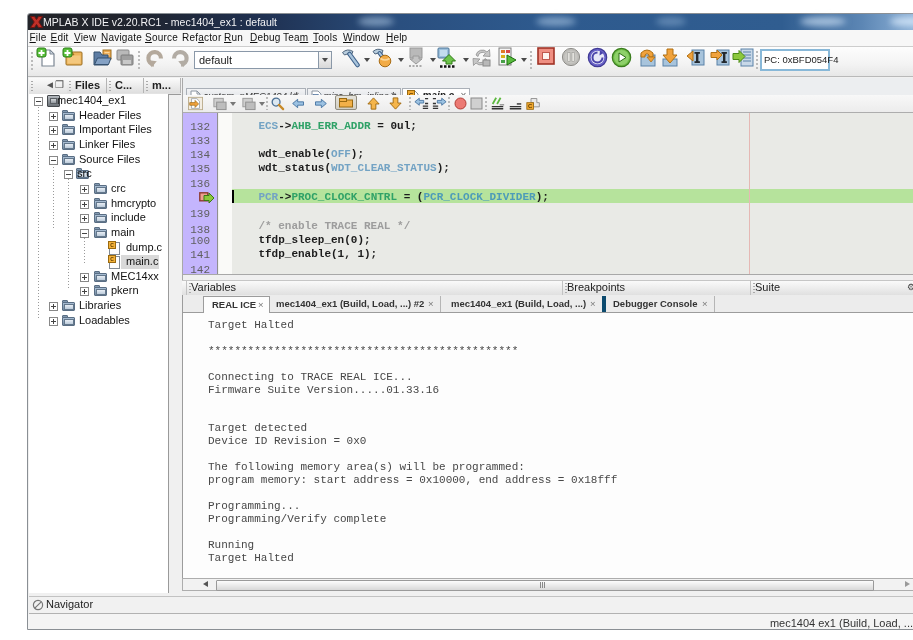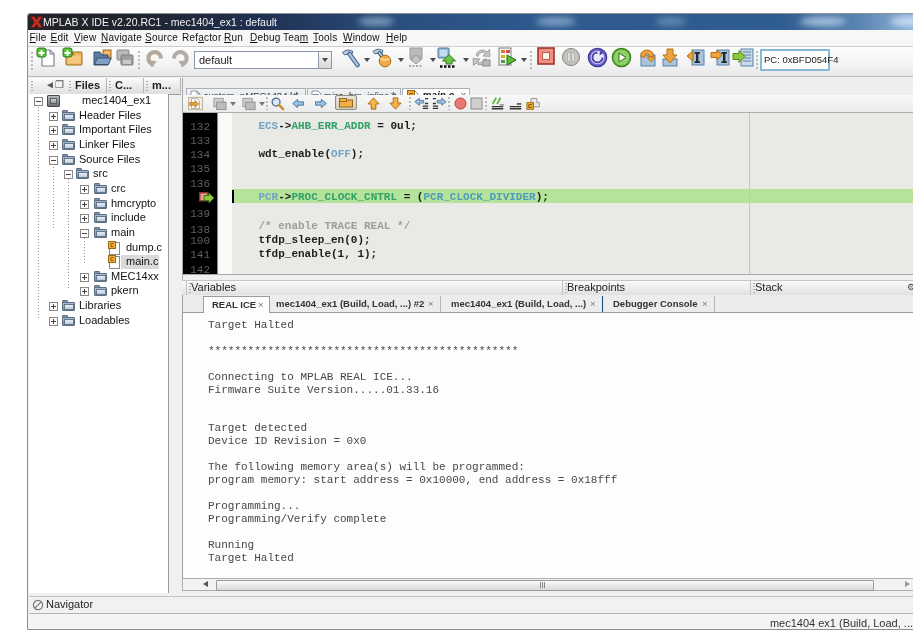--- a/index.html
+++ b/index.html
@@ -45,21 +45,21 @@
 
 #etabs{left:168px;top:78px;width:733px;height:17px;background:#eceef0;font-size:9.5px;}
 .etab{position:absolute;top:10px;height:15px;background:linear-gradient(#f2f3f5,#d9dce1);border:1px solid #aab0b8;border-bottom:none;box-sizing:border-box;font-style:italic;color:#333;}
 .etab.act{background:#fff;font-weight:bold;color:#222;height:16px;font-size:10px;}
 .etab .x{font-style:normal;font-weight:normal;color:#666;font-size:10px;position:absolute;top:1px;}
 .etab .tx{position:absolute;top:1px;white-space:nowrap;}
 #ebar{left:168px;top:95px;width:733px;height:17px;background:linear-gradient(#f8f8f8,#ececec);border-bottom:1px solid #adadad;}
 #ebar .vsep{top:2px;height:13px;}
 .eicon{position:absolute;top:1px;width:15px;height:15px;}
 
-#gutter{left:168px;top:113px;width:36px;height:161px;background:#000000;border-right:1px solid #8f8f8f;box-sizing:border-box;}
+#gutter{left:168px;top:113px;width:36px;height:161px;background:#c4b5fd;border-right:1px solid #8f8f8f;box-sizing:border-box;}
 .lnum{position:absolute;right:7px;font-family:"Liberation Mono",monospace;font-size:11px;color:#5f5f5f;}
 #fold{left:205px;top:113px;width:13px;height:161px;background:#fafaf8;}
 #code{left:218px;top:113px;width:683px;height:161px;background:#e9eae6;overflow:hidden;}
 .cl{position:absolute;left:0;font-family:"Liberation Mono",monospace;font-size:11px;white-space:pre;color:#1c1c1c;font-weight:600;}
 .kgreen{color:#2fa267;}
 .kblue{color:#73a3c4;}
 .kteal{color:#4d9cb8;}
 .kgray{color:#9d9d9d;font-weight:600;}
 #curline{position:absolute;left:0px;top:76px;width:683px;height:14px;background:#b6e39c;}
 #redline{position:absolute;left:517px;top:0;width:1px;height:161px;background:#e5b8b4;}
@@ -272,21 +272,21 @@
   <div class="guide" style="left:24px;top:70px;height:66px"></div>
   <div class="guide" style="left:39px;top:85px;height:110px"></div>
   <div class="guide" style="left:55px;top:144px;height:25px"></div>
   <div class="trow" style="left:0;top:0px">
         <div class="tog" style="left:5px;top:3px">
           <i></i>
         </div>
         <div class="chip" style="left:18px;top:1px">
           <i></i>
         </div>
-        <span class="lbl" style="left:53px;top:0">mec1404_ex1</span>
+        <span class="lbl" style="left:28px;top:0">mec1404_ex1</span>
       </div>
   <div class="trow" style="left:0;top:14.6px">
         <div class="tog plus" style="left:20px;top:3px">
           <i></i>
           <b></b>
         </div>
         <div class="fold" style="left:33px;top:1px">
           <div class="bk"></div>
           <div class="tb"></div>
           <div class="fr"></div>
@@ -330,21 +330,21 @@
       </div>
   <div class="trow" style="left:0;top:73.2px">
         <div class="tog" style="left:35px;top:3px">
           <i></i>
         </div>
         <div class="fold" style="left:47px;top:1px">
           <div class="bk"></div>
           <div class="tb"></div>
           <div class="fr"></div>
         </div>
-        <span class="lbl" style="left:64px;top:0">src</span>
+        <span class="lbl" style="left:48px;top:0">src</span>
       </div>
   <div class="trow" style="left:0;top:87.9px">
         <div class="tog plus" style="left:51px;top:3px">
           <i></i>
           <b></b>
         </div>
         <div class="fold" style="left:65px;top:1px">
           <div class="bk"></div>
           <div class="tb"></div>
           <div class="fr"></div>
@@ -561,65 +561,66 @@
     <rect x="0.8" y="0.8" width="8" height="8" fill="#eda092" stroke="#8e3a30" stroke-width="1.4"></rect>
     <path d="M5 3.5 L10 3.5 L10 1 L15 6 L10 11 L10 8.5 L5 8.5 Z" fill="#8cc83c" stroke="#3a7a14" stroke-width="1"></path>
   </svg>
 </div>
 <div class="abs" id="fold"></div>
 <div class="abs" id="code">
   <div id="curline"></div>
   <div id="redline"></div>
   <div class="cl" style="top:6.5px">    <span class="kblue">ECS</span>-&gt;<span class="kgreen">AHB_ERR_ADDR</span> = 0ul;</div>
   <div class="cl" style="top:35.1px">    wdt_enable(<span class="kblue">OFF</span>);</div>
+  <div class="cl" style="top:49.4px">    wdt_status(<span class="kblue">WDT_CLEAR_STATUS</span>);</div>
   <div class="cl" style="top:78px">    <span class="kblue">PCR</span>-&gt;<span class="kgreen">PROC_CLOCK_CNTRL</span> = (<span class="kteal">PCR_CLOCK_DIVIDER</span>);</div>
   <div class="cl kgray" style="top:106.6px">    /* enable TRACE REAL */</div>
   <div class="cl" style="top:120.9px">    tfdp_sleep_en(0);</div>
   <div class="cl" style="top:135.2px">    tfdp_enable(1, 1);</div>
   <div id="caret"></div>
 </div>
 <div class="abs" style="left:168px;top:78px;width:1px;height:513px;background:#a8a8a8"></div>
 <div class="abs" style="left:168px;top:274px;width:733px;height:1px;background:#a8a8a8"></div>
 <div class="abs" id="bhead">
   <div class="bsec" style="left:4px;width:190px">
         <div class="g"></div>
         <span>Variables</span>
       </div>
   <div class="bsec" style="left:380px;width:188px">
         <div class="g"></div>
         <span>Breakpoints</span>
       </div>
   <div class="bsec" style="left:568px;width:165px">
         <div class="g"></div>
-        <span>Stack</span>
+        <span>Suite</span>
       </div>
   <span class="abs" style="left:725px;top:1px;color:#444;font-size:9px">⚙</span>
 </div>
 <div class="abs" id="ctabs">
   <div class="ctab act" style="left:20px;width:67px">
         <span class="lbl" style="left:8px;top:2px">REAL ICE</span>
         <span class="x" style="left:54px">×</span>
       </div>
   <div class="ctab" style="left:86px;width:171px;border-right:1px solid #b5b5b5">
         <span class="lbl" style="left:7px;top:2px">mec1404_ex1 (Build, Load, ...) #2</span>
         <span class="x" style="left:159px">×</span>
       </div>
-  <div class="ctab" style="left:261px;width:158px;border-right:1px solid #0c4a6e">
+  <div class="ctab" style="left:261px;width:158px;border-right:4px solid #0c4a6e">
         <span class="lbl" style="left:7px;top:2px">mec1404_ex1 (Build, Load, ...)</span>
         <span class="x" style="left:146px">×</span>
       </div>
   <div class="ctab" style="left:423px;width:108px;border-right:1px solid #b5b5b5">
         <span class="lbl" style="left:7px;top:2px">Debugger Console</span>
         <span class="x" style="left:96px">×</span>
       </div>
 </div>
 <div class="abs" id="console">
   <div style="top:5.8px">Target Halted</div>
   <div style="top:31.7px">***********************************************</div>
-  <div style="top:57.6px">Connecting to MPLAB REAL ICE...</div>
+  <div style="top:57.6px">Connecting to TRACE REAL ICE...</div>
   <div style="top:70.6px">Firmware Suite Version.....01.33.16</div>
   <div style="top:109.4px">Target detected</div>
   <div style="top:122.4px">Device ID Revision = 0x0</div>
   <div style="top:148.3px">The following memory area(s) will be programmed:</div>
   <div style="top:161.2px">program memory: start address = 0x10000, end address = 0x18fff</div>
   <div style="top:187.1px">Programming...</div>
   <div style="top:200.1px">Programming/Verify complete</div>
   <div style="top:226px">Running</div>
   <div style="top:238.9px">Target Halted</div>
 </div>

